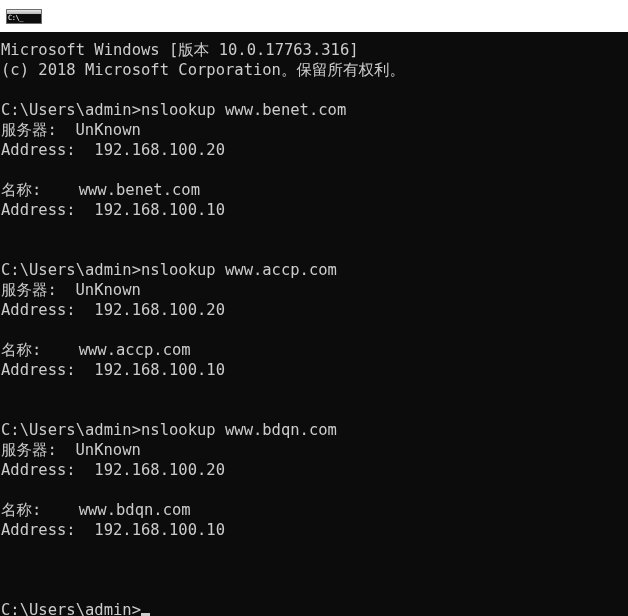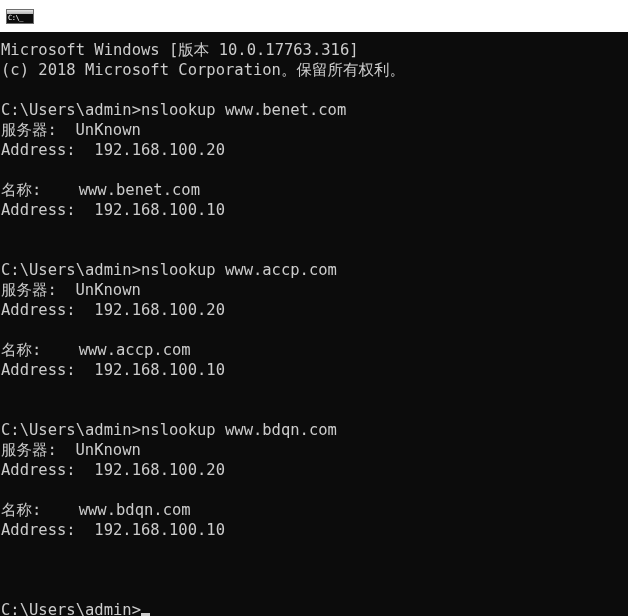--- a/index.html
+++ b/index.html
@@ -22,21 +22,21 @@
     left: 0; top: 0;
     width: 628px;
     height: 32px;
     background: #ffffff;
     display: flex;
     align-items: center;
     box-sizing: border-box;
     padding-left: 6px;
   }
   #cmd-icon {
-    width: 28px;
+    width: 36px;
     height: 15px;
     flex: 0 0 auto;
     position: relative;
     background: #0c0c0c;
     border: 1px solid #6e6e6e;
     box-sizing: border-box;
     margin-right: 8px;
     overflow: hidden;
   }
   #cmd-icon .icon-titlebar {

